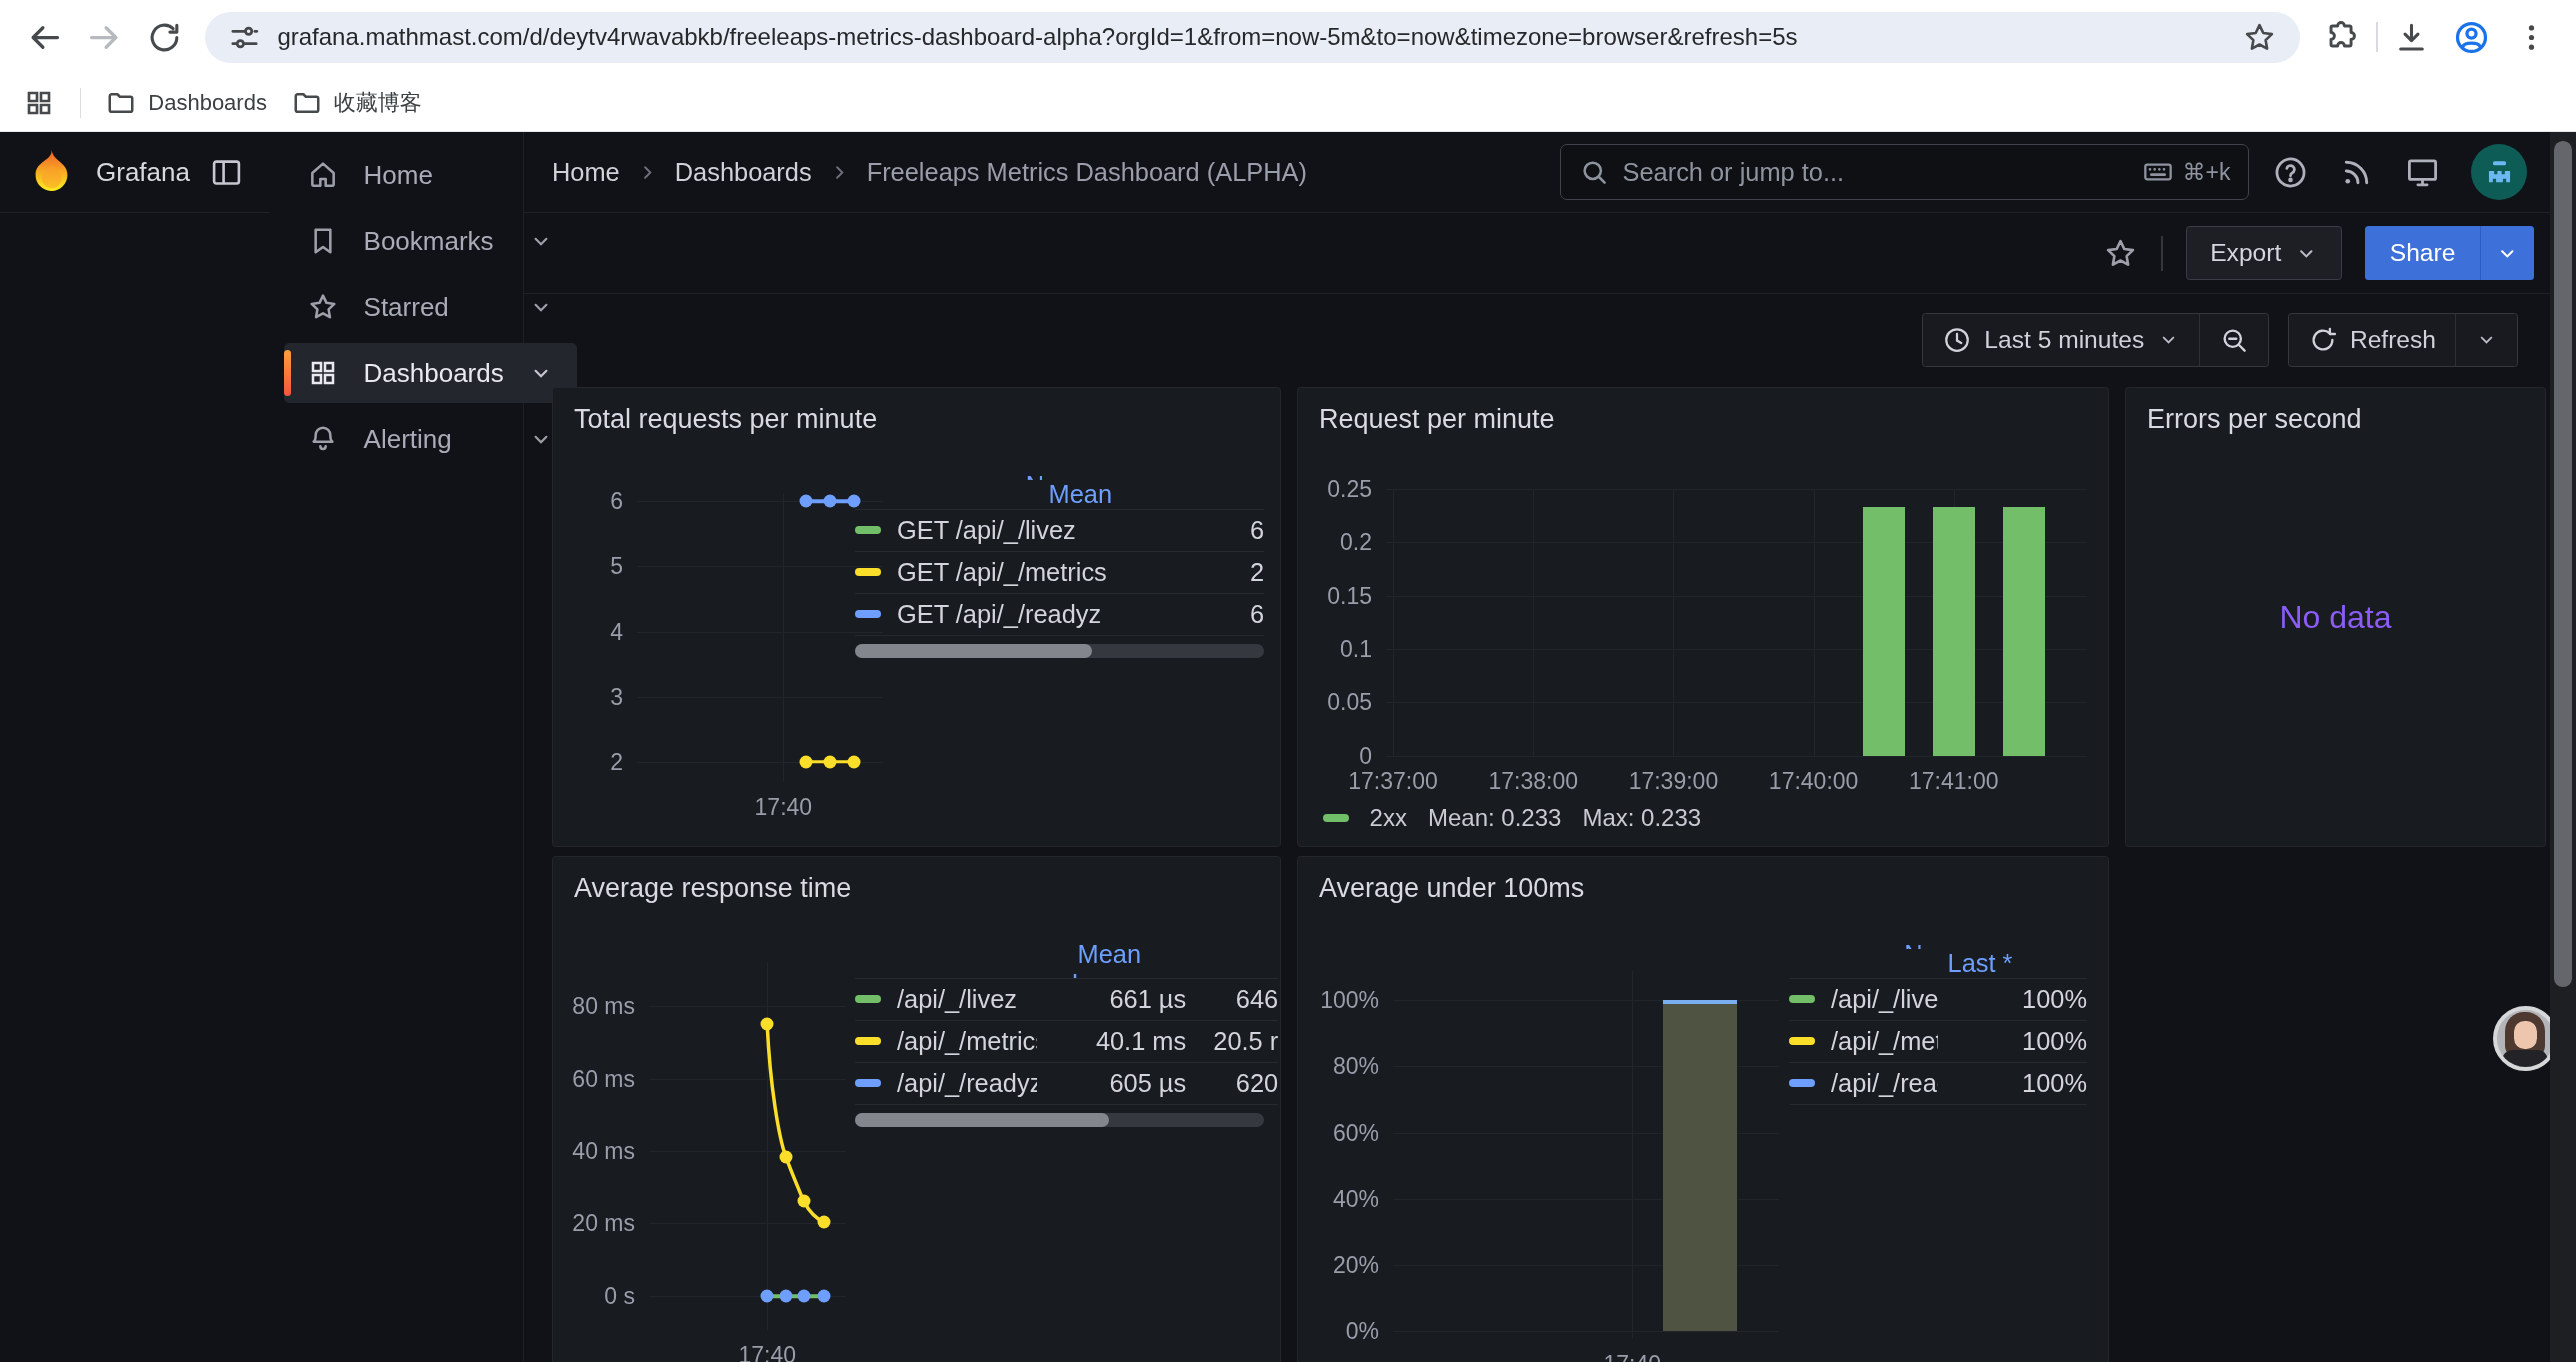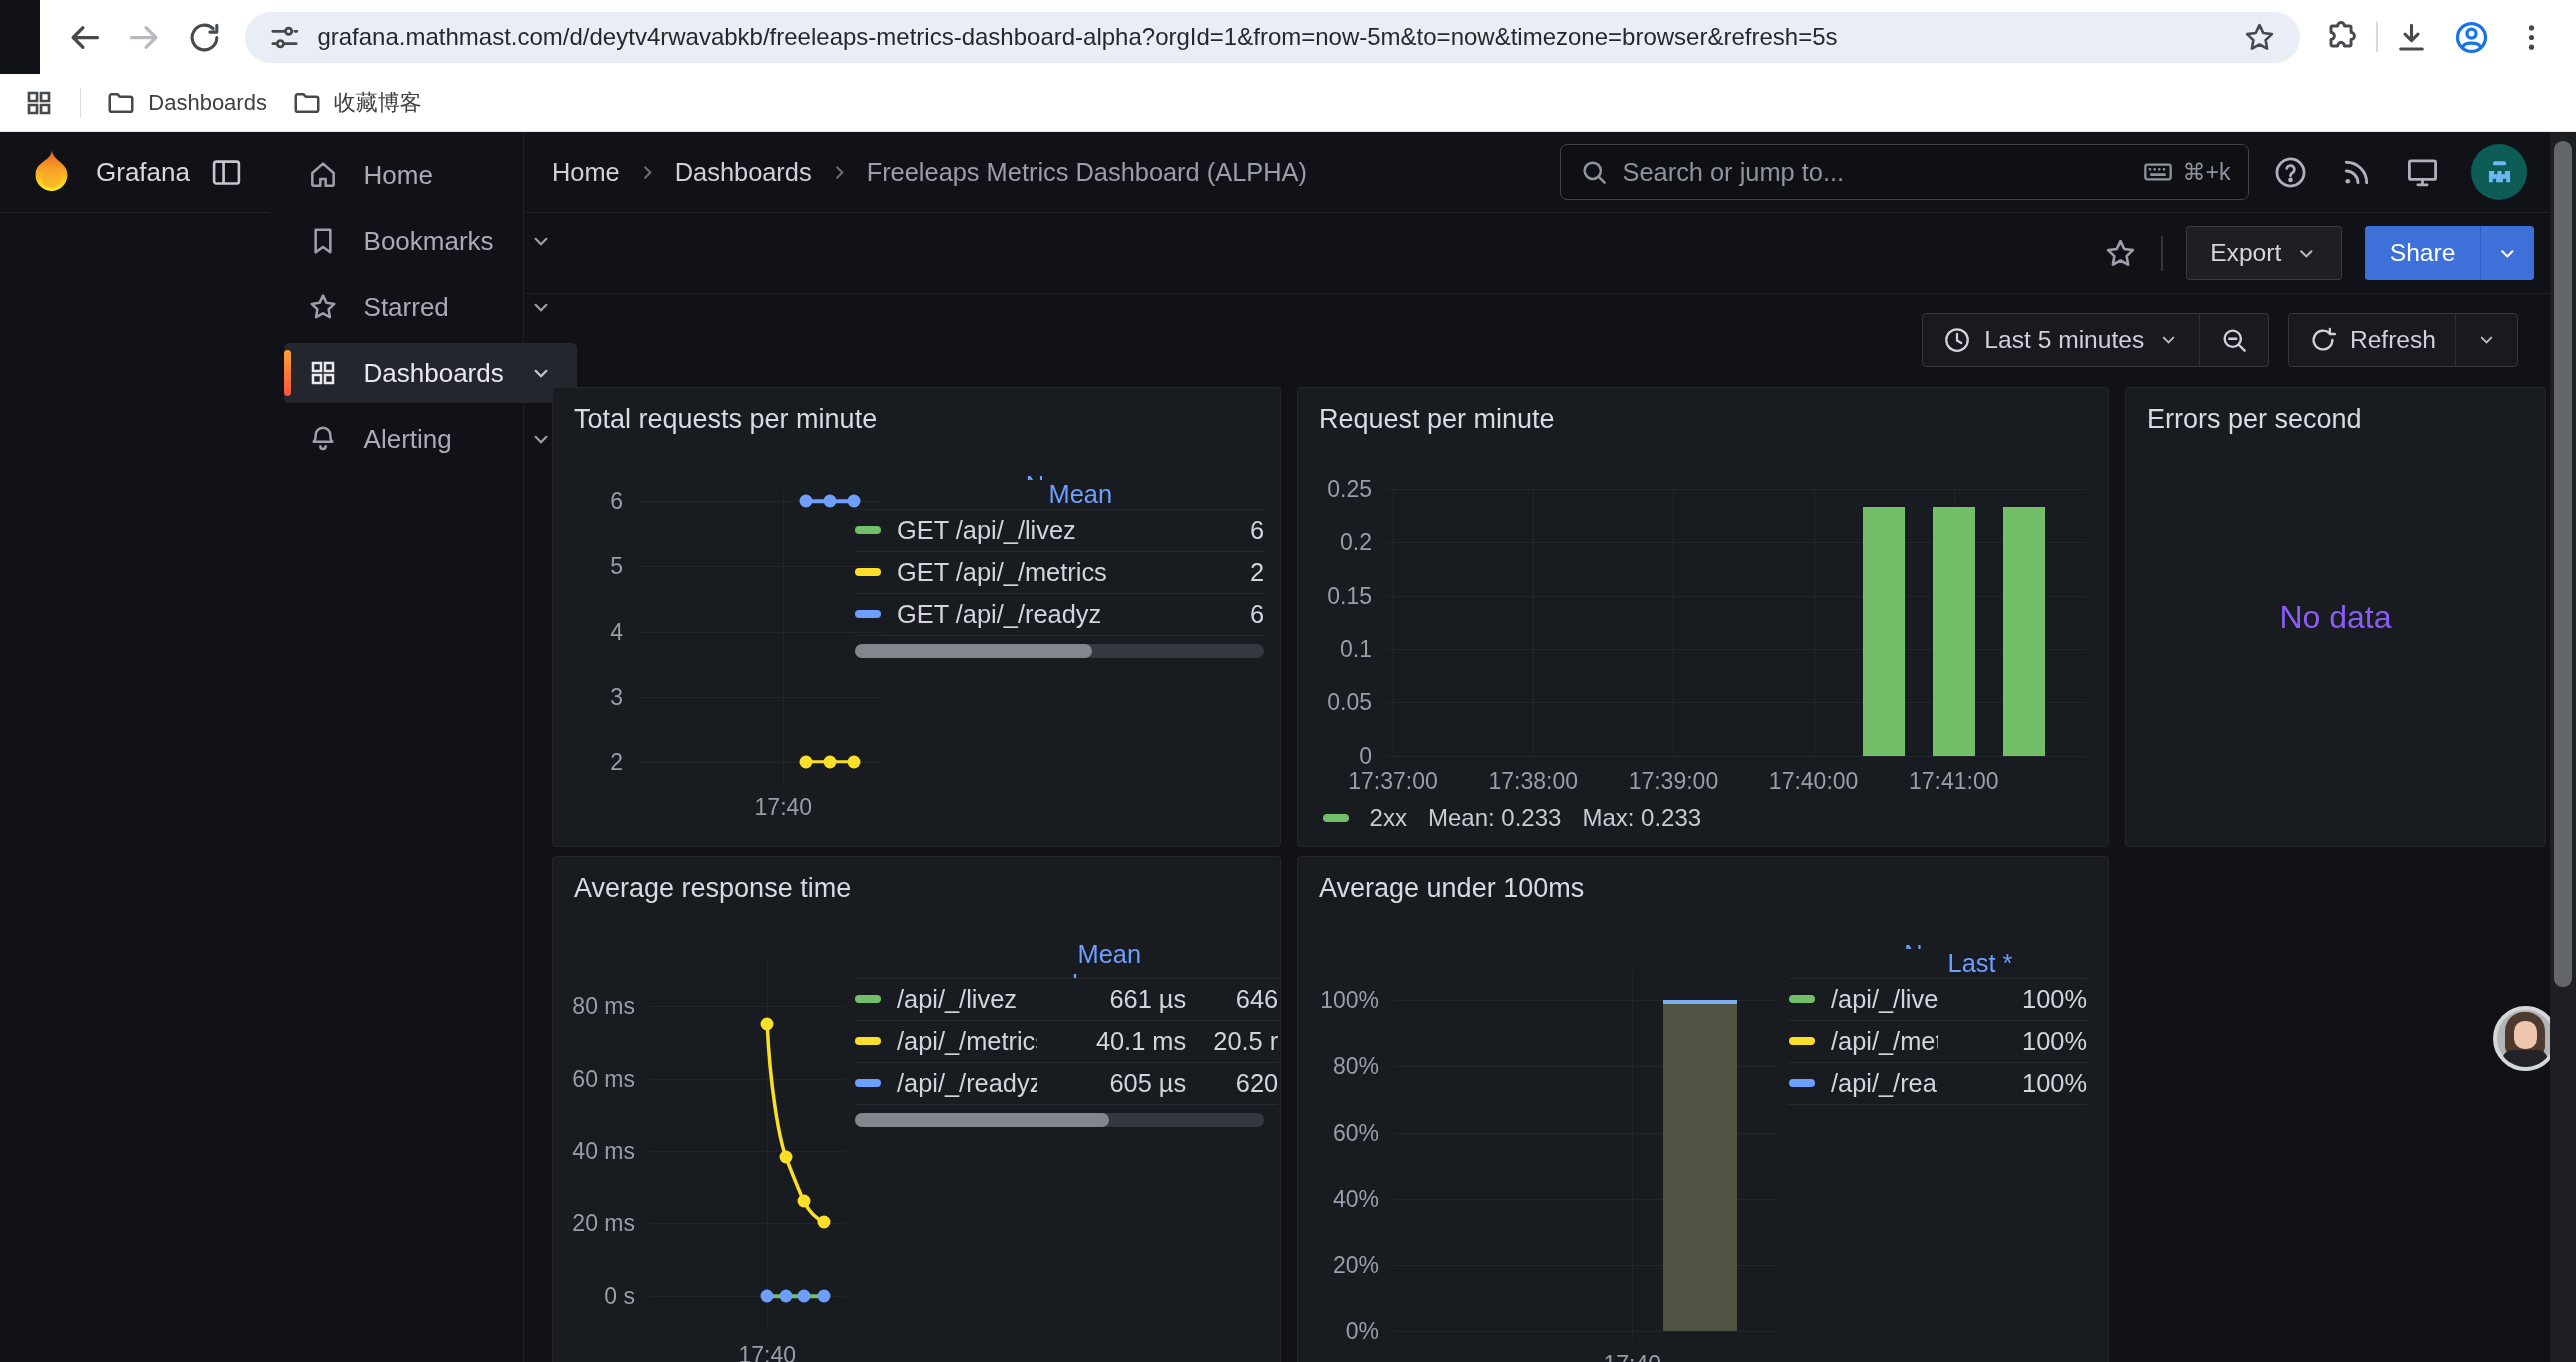--- a/index.html
+++ b/index.html
@@ -1,21 +1,21 @@
 <!DOCTYPE html>
 <html style="font-size:14px"><head>
 <meta charset="utf-8">
 <style>
   * { margin:0; padding:0; box-sizing:border-box; }
   html,body { width:2576px; height:1363px; overflow:hidden; }
   body { font-family:"Liberation Sans", sans-serif; background:#111217; position:relative; }
   svg { display:block; }
 
   
-  .toolbar { height:74px; background:#ffffff; display:flex; align-items:center; padding:0 19px; gap:8.8px;margin-left:40px; }
+  .toolbar { height:74px; background:#ffffff; display:flex; align-items:center; padding:0 19px; gap:8.8px; }
   .nav-btn { width:51px; height:51px; border-radius:50%; display:flex; align-items:center; justify-content:center; flex:none; }
   .omnibox { flex:1; height:51px; background:#e9eef6; border-radius:25.4px; display:flex; align-items:center; padding:0 23px; gap:16px; margin:0 7px; min-width:0; }
   .omnibox input { flex:1; border:none; background:transparent; outline:none; font-family:inherit; font-size:24px; color:#26282b; }
   .bookmarks { height:58px; background:#ffffff; border-bottom:0.9px solid #e4e6e9; display:flex; align-items:center; padding:0 23px; gap:24.6px; }
   .bm { display:flex; align-items:center; gap:12.3px; font-size:22px; color:#3c4043; }
   .vsep { width:1.8px; height:30px; background:#dadce0; }
 
   
   .app { position:relative; height:1231px; display:flex; background:#111217; overflow:hidden; }
   .sidebar { width:524px; flex:none; border-right:0.9px solid #1d1f24; display:flex; }

